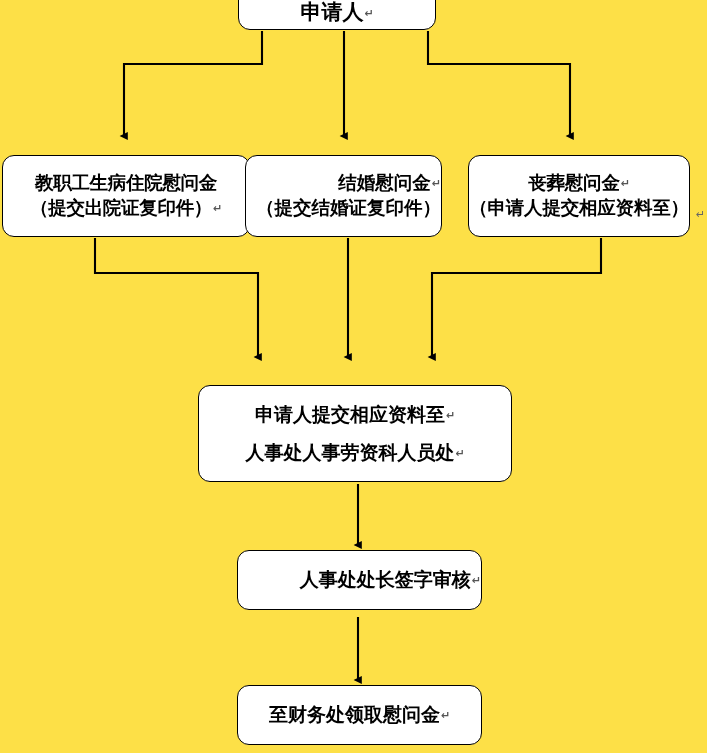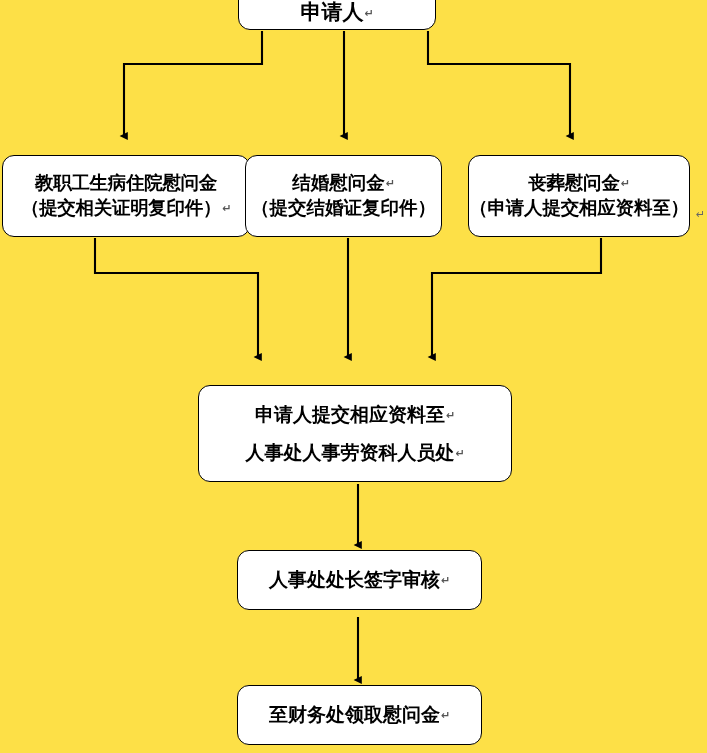--- a/index.html
+++ b/index.html
@@ -60,40 +60,40 @@
   }
   #node-illness {
     left: 2px; top: 155px;
     width: 248px; height: 82px;
     font-size: 18.5px; font-weight: 700;
   }
   #node-illness .line { margin: 1px 0; letter-spacing: -0.3px; }
   #node-marriage {
     left: 245px; top: 155px;
     width: 197px; height: 82px;
-    font-size: 18.5px; font-weight: 700;
+    font-size: 18.5px; font-weight: 700; align-items: flex-end;
   }
   #node-marriage .line { margin: 1px 0; }
   #node-funeral {
     left: 468px; top: 155px;
     width: 222px; height: 82px;
     font-size: 18.5px; font-weight: 700;
   }
   #node-funeral .line { margin: 1px 0; letter-spacing: -0.2px; text-align: center; }
   #node-submit {
     left: 198px; top: 385px;
     width: 314px; height: 97px;
     font-size: 19px; font-weight: 700;
     justify-content: space-around;
     padding: 10px 4px;
   }
   #node-approve {
     left: 237px; top: 550px;
     width: 245px; height: 60px;
-    font-size: 19px; font-weight: 700;
+    font-size: 19px; font-weight: 700; align-items: flex-end;
   }
   #node-collect {
     left: 237px; top: 685px;
     width: 245px; height: 60px;
     font-size: 19px; font-weight: 700;
   }
   .edge-mark {
     position: absolute;
     font-size: 11px;
     color: #666666;
@@ -128,21 +128,21 @@
 
     <path d="M358,617 L358,680" fill="none" stroke="#000000" stroke-width="2.1" marker-end="url(#arrowhead)"></path>
   </svg>
 
   <div class="node" id="node-applicant">
     <span class="line"><span>申请人</span><span class="pilcrow">↵</span></span>
   </div>
 
   <div class="node" id="node-illness">
     <span class="line">教职工生病住院慰问金</span>
-    <span class="line"><span>（提交相关证明复印件）</span><span class="pilcrow">↵</span></span>
+    <span class="line"><span>（提交出院证复印件）</span><span class="pilcrow">↵</span></span>
   </div>
 
   <div class="node" id="node-marriage">
     <span class="line"><span>结婚慰问金</span><span class="pilcrow">↵</span></span>
     <span class="line">（提交结婚证复印件）</span>
   </div>
 
   <div class="node" id="node-funeral">
     <span class="line"><span>丧葬慰问金</span><span class="pilcrow">↵</span></span>
     <span class="line">（申请人提交相应资料至）</span>

